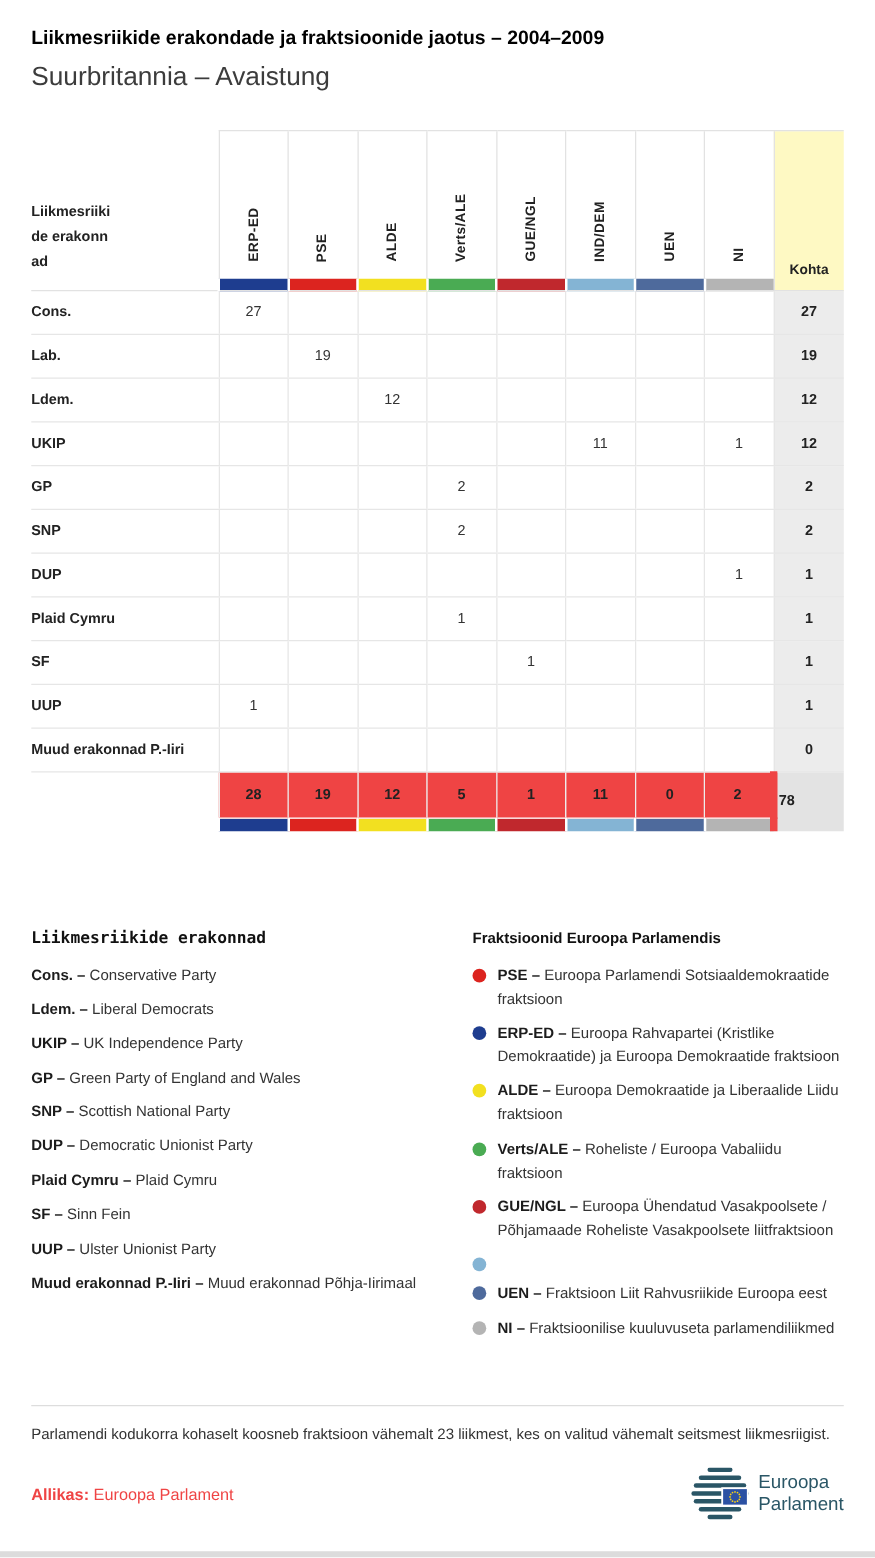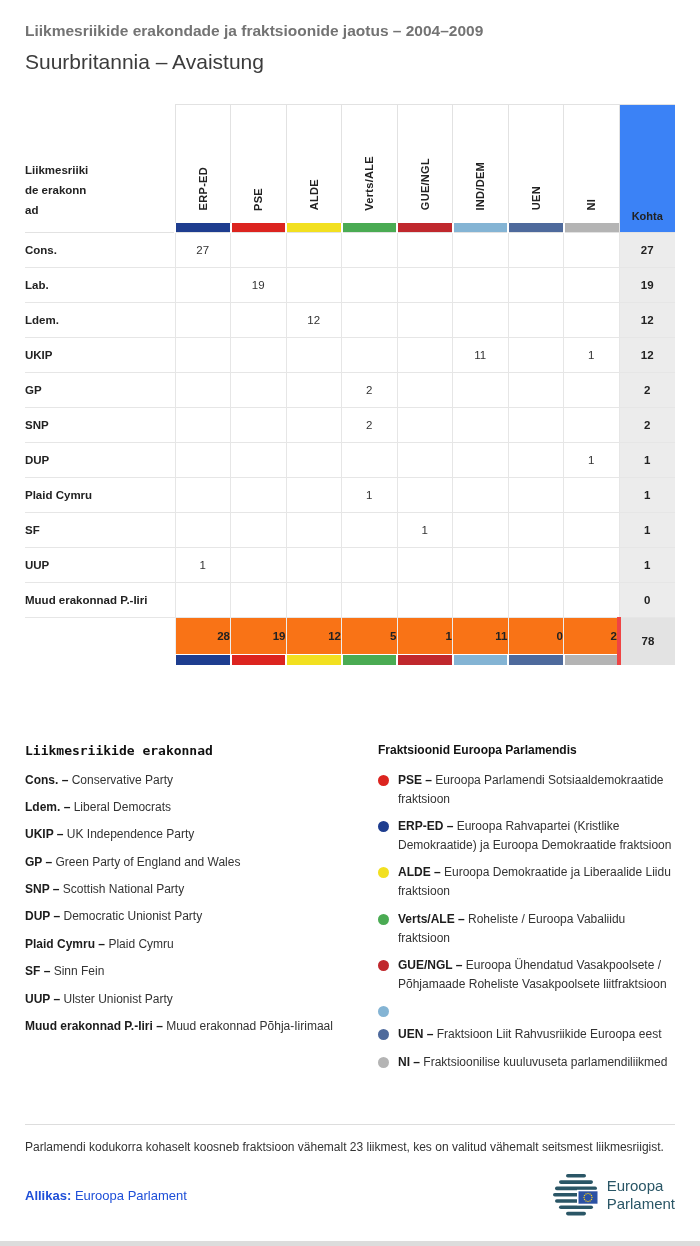--- a/index.html
+++ b/index.html
@@ -1,84 +1,84 @@
 <!DOCTYPE html>
 <html><head>
 <meta charset="utf-8">
 <style>
   * { box-sizing: border-box; }
   html,body { margin:0; padding:0; background:#ffffff; }
   .page {
     width:700px; height:1246px; overflow:hidden; position:relative;
     padding:0 25px; font-family:"Liberation Sans", sans-serif; color:#333;
   }
-  .title { margin:22px 0 0; font-size:15.5px; font-weight:700; color:#737373; }
+  .title { margin:22px 0 0; font-size:15.5px; font-weight:700; color:#000000; }
   .subtitle { margin:10px 0 0; font-size:21px; font-weight:400; color:#3c3c3c; }
 
   table.dist { border-collapse:collapse; table-layout:fixed; width:650px; margin-top:30px; }
   th, td { margin:0; }
   th.rowhead {
     text-align:left; vertical-align:bottom; font-size:11.5px; font-weight:700; color:#222;
     line-height:1.75; padding:0 84px 12px 0; word-break:break-all;
     border-bottom:1px solid #e2e2e2;
   }
   th.colhead {
     height:118px; vertical-align:bottom; text-align:center; padding:8px 0;
     border-left:1px solid #e2e2e2; border-top:1px solid #e2e2e2;
   }
   .vert {
     display:inline-block; writing-mode:vertical-rl; transform:rotate(180deg);
     font-size:11px; font-weight:700; color:#222; letter-spacing:.3px;
   }
   th.kohta-head {
-    background:#3b82f6; vertical-align:bottom; text-align:center;
+    background:#fef9c3; vertical-align:bottom; text-align:center;
     font-size:11px; font-weight:700; color:#222; padding-bottom:10px;
     border-left:1px solid #e2e2e2; border-top:1px solid #e2e2e2; border-bottom:1px solid #e2e2e2;
   }
   td.strip { height:10px; border-left:2px solid #fff; border-bottom:1px solid #e2e2e2; }
   td.strip-bottom { border-bottom:none; border-top:1px solid #fff; }
   td.party {
     font-weight:700; font-size:11.5px; color:#222; text-align:left;
     padding:11px 4px 11px 0; border-bottom:1px solid #e6e6e6;
   }
   td.val {
     text-align:center; font-size:11.5px; color:#333; padding:11px 0;
     border-left:1px solid #e6e6e6; border-bottom:1px solid #e6e6e6;
   }
   td.kohta {
     background:#ececec; font-weight:700; font-size:11.5px; color:#222; text-align:center;
     padding:11px 0; border-left:1px solid #e6e6e6; border-bottom:1px solid #e6e6e6;
   }
   td.tblank { border:none; background:#fff; }
   td.total {
-    background:#f97316; font-weight:700; font-size:11.5px; color:#222; text-align:right;
+    background:#ef4444; font-weight:700; font-size:11.5px; color:#222; text-align:center;
     padding:12px 0; border-left:1px solid #ededed;
   }
   td.kohta-total {
-    background:#e3e3e3; font-weight:700; font-size:11.5px; color:#222; text-align:center;
-    vertical-align:middle; border-left:4px solid #ef4444;
+    background:#e3e3e3; font-weight:700; font-size:11.5px; color:#222; text-align:left;
+    vertical-align:middle; border-left:6px solid #ef4444;
   }
 
   .legends { display:flex; margin-top:78px; }
   .legend-parties { width:353px; }
   .legend-factions { width:297px; }
   .legend-title { font-size:12px; font-weight:700; color:#111; margin-bottom:14px; }
   .legend-title.mono { font-family:"DejaVu Sans Mono", monospace; font-size:13px; }
   ul.lg { list-style:none; margin:0; padding:0; }
   .lg-item { font-size:12px; color:#333; margin-bottom:10px; line-height:1.45; }
   .abbr { font-weight:700; color:#1c1c1c; }
   .f-item { display:flex; gap:9px; margin-bottom:8px; line-height:1.6; }
   .dot { width:11px; height:11px; border-radius:50%; flex:none; margin-top:4px; }
 
   .footnote {
     margin-top:44px; padding-top:13px; border-top:1px solid #dddddd;
     font-size:12px; line-height:1.55; color:#333; width:650px;
   }
   .footer { margin-top:18px; display:flex; justify-content:space-between; align-items:center; }
-  .source { font-size:13px; color:#1d4ed8; }
+  .source { font-size:13px; color:#ef4444; }
   .src-label { font-weight:700; }
   .logo { display:flex; align-items:center; gap:8px; }
   .logo-text { display:flex; flex-direction:column; font-size:15px; font-weight:500;
                color:#2a5666; line-height:1.2; }
   .bottom-bar { position:absolute; left:0; right:0; bottom:0; height:5px; background:#dcdcdc; }
 </style>
 </head>
 <body>
 
 <div class="page">

